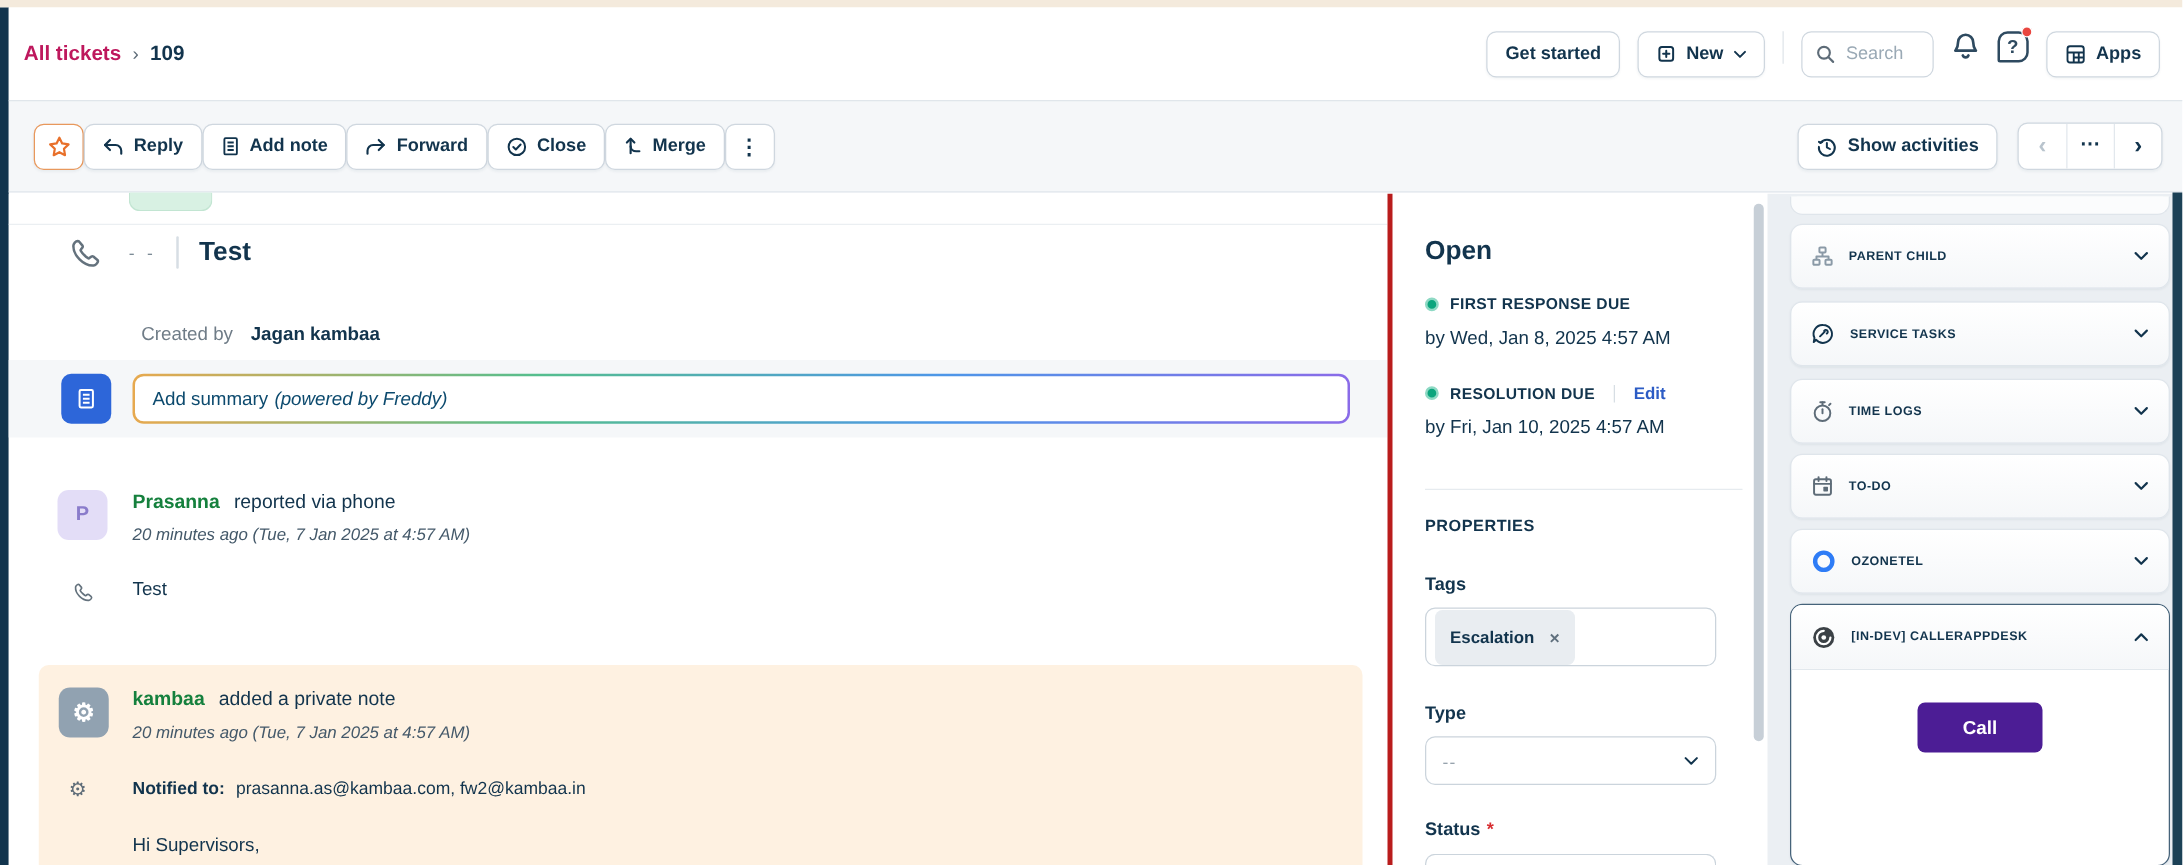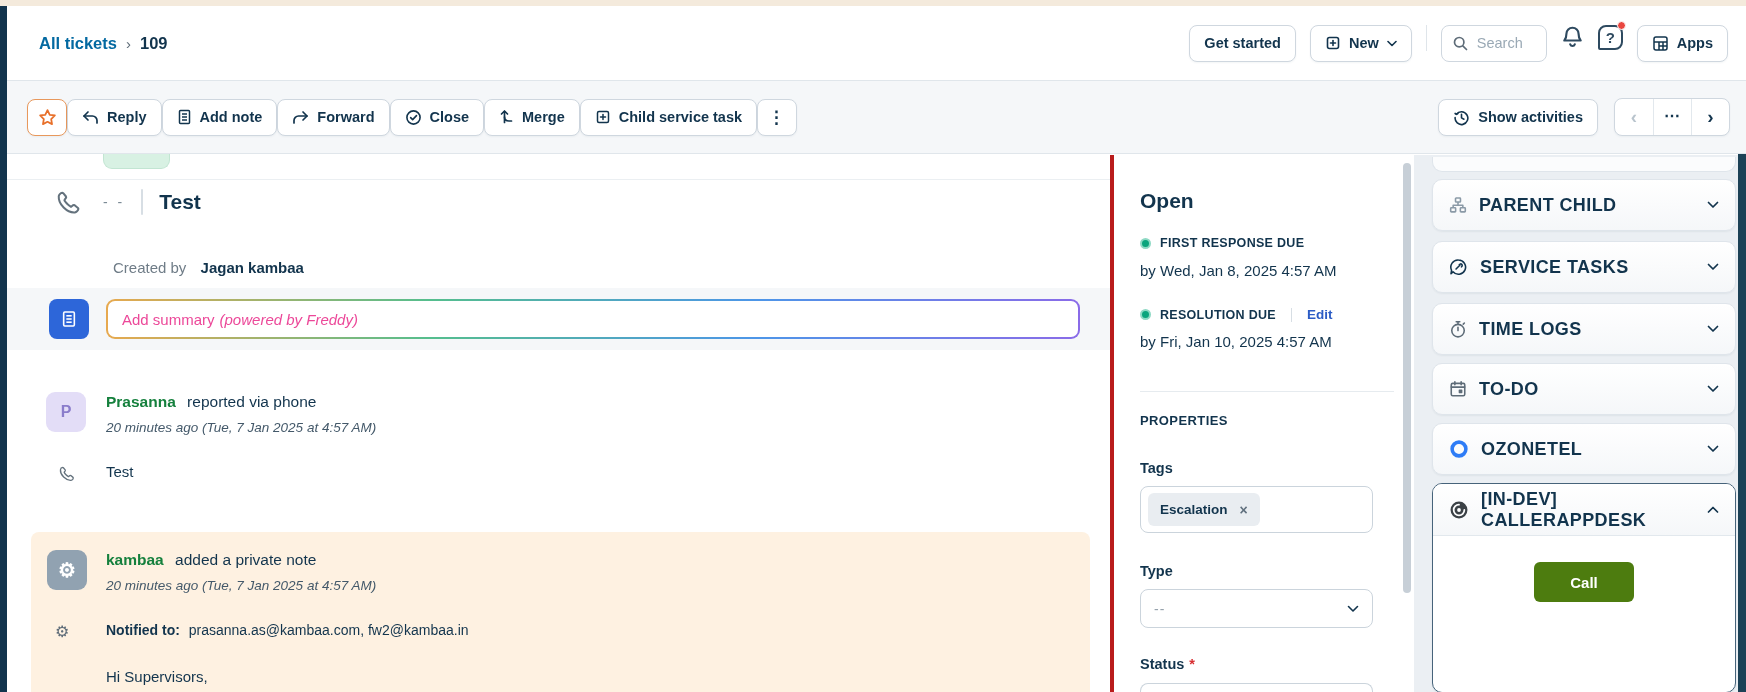--- a/index.html
+++ b/index.html
@@ -12,21 +12,21 @@
 
   
   .top-strip  { position:absolute; left:0; top:0; right:0; height:6px; background:#F4EADC; }
   .left-strip { position:absolute; left:0; top:6px; width:7px; bottom:0; background:#12344D; }
   .page-scrollbar { position:absolute; right:0; top:154px; width:8px; bottom:0; background:#1C4156; z-index:40; }
 
   
   .header { position:absolute; left:7px; top:6px; right:0; height:74px; background:#fff;
             display:flex; align-items:center; justify-content:space-between; padding:0 18px 0 12px; }
   .breadcrumb { display:flex; align-items:center; gap:9px; font-size:16.5px; font-weight:700; }
-  .bc-parent { color:#0369a1; cursor:pointer;margin-left:20px; }
+  .bc-parent { color:#be185d; cursor:pointer; }
   .bc-sep { color:#5E6C78; font-size:15px; font-weight:400; }
   .bc-current { color:#12344D; }
   .header-actions { display:flex; gap:14px; }
   .btn { display:inline-flex; align-items:center; gap:8px; background:#fff; border:1px solid #CFD7DF;
          border-radius:8px; height:37px; padding:0 14px; font-size:14.5px; font-weight:700; color:#12344D;
          box-shadow:0 1px 2px rgba(24,50,71,.05); cursor:pointer; white-space:nowrap; }
   .hdr-divider { width:1px; height:26px; background:#DFE5EA; }
   .search-box { display:flex; align-items:center; gap:8px; border:1px solid #CFD7DF; border-radius:8px;
                 height:37px; width:106px; padding:0 10px; background:#fff; }
   .search-box input { border:none; outline:none; width:62px; font-size:14.5px; color:#12344D;
@@ -74,21 +74,21 @@
   .created-label { color:#6F7C87; margin-right:10px; }
   .created-by { font-weight:700; color:#12344D; }
 
   .summary-strip { position:absolute; left:0; right:0; top:133px; height:62px; background:#F5F7F9;
                    display:flex; align-items:center; padding-left:42px; }
   .ai-btn { width:40px; height:40px; background:#2D66D9; border-radius:8px; display:flex;
             align-items:center; justify-content:center; margin-right:17px; cursor:pointer; }
   .summary-wrap { width:974px; padding:2px; border-radius:9px;
                   background:linear-gradient(90deg,#E7A94F,#55BE8E,#4D96E8,#8A6BE8); }
   .summary-input { height:36px; background:#fff; border-radius:7px; display:flex; align-items:center;
-                   padding:16px 14px; font-size:15px; color:#ec4899; cursor:text; gap:5px; }
+                   padding:16px 14px; font-size:15px; color:#0c4a6e; cursor:text; gap:5px; }
   .summary-input .hint { font-style:italic; }
 
   .avatar { width:40px; height:40px; border-radius:9px; display:flex; align-items:center;
             justify-content:center; font-weight:700; font-size:16px; }
   .avatar-p { position:absolute; left:39px; top:237px; background:#E3DDF7; color:#8A7CCB; }
   .msg-head { position:absolute; left:99px; top:238px; font-size:15.5px; }
   .msg-author { color:#15803d; font-weight:700; margin-right:7px; cursor:pointer; }
   .msg-action { color:#12344D; }
   .msg-time { position:absolute; left:99px; top:265px; font-size:13.5px; font-style:italic; color:#44596A; }
   .msg-body-icon { position:absolute; left:51px; top:310px; }
@@ -113,45 +113,45 @@
   .sla-sep { width:1px; height:14px; background:#D7DEE4; margin:0 6px; }
   .sla-edit { font-size:13.5px; font-weight:700; color:#2C5CC5; cursor:pointer; }
   .sla-due { position:absolute; left:26px; font-size:15px; color:#12344D; }
   .props-divider { position:absolute; left:26px; right:20px; top:236px; border-top:1px solid #E6EBEF; }
   .props-title { position:absolute; left:26px; top:258px; font-size:13px; font-weight:700; letter-spacing:.4px; }
   .field-label { position:absolute; left:26px; font-size:14.5px; font-weight:600; }
   .req { color:#D72D30; margin-left:5px; }
   .tags-box { position:absolute; left:26px; top:331px; width:233px; height:47px; background:#fff;
               border:1px solid #CBD4DC; border-radius:8px; display:flex; align-items:center; padding:0 7px; cursor:text; }
   .tag-chip { display:inline-flex; align-items:center; gap:12px; background:#E9EDF1; border-radius:6px;
-              height:33px; padding:0 12px; font-size:13.5px; font-weight:600; color:#12344D; }
+              height:44px; padding:0 12px; font-size:13.5px; font-weight:600; color:#12344D; }
   .tag-x { color:#60707E; font-size:14px; cursor:pointer; }
   .select-box { position:absolute; left:26px; top:434px; width:233px; height:39px; background:#fff;
                 border:1px solid #CBD4DC; border-radius:8px; display:flex; align-items:center;
                 justify-content:space-between; padding:0 13px; cursor:pointer; }
   .select-ph { color:#97A3AD; font-size:14px; letter-spacing:1px; }
   .partial-input { position:absolute; left:26px; top:528px; width:233px; height:10px; background:#fff;
                    border:1px solid #CBD4DC; border-bottom:none; border-radius:8px 8px 0 0; }
 
   
   .partial-card { position:absolute; left:18px; top:2px; width:304px; height:15px; background:#FBFCFD;
                   border:1px solid #DFE5EB; border-top:none; border-radius:0 0 10px 10px; }
   .card { position:absolute; left:18px; width:304px; height:52px;
           background:linear-gradient(180deg,#FFFFFF 0%,#F5F7F9 100%);
           border:1px solid #DFE5EB; border-radius:10px; box-shadow:0 1px 2px rgba(24,50,71,.06);
           display:flex; align-items:center; padding:0 16px; cursor:pointer; }
-  .card-label { font-size:18px; font-weight:700; letter-spacing:.4px; color:#12344D; margin-left:12px; }
+  .card-label { font-size:10px; font-weight:700; letter-spacing:.4px; color:#12344D; margin-left:12px; }
   .card-chevron { margin-left:auto; }
   .card-caller { height:210px; border:1.5px solid #46637A; background:#fff; padding:0; flex-direction:column;
                  align-items:stretch; cursor:default; }
   .caller-head { height:52px; display:flex; align-items:center; padding:0 16px;
                  background:linear-gradient(180deg,#FFFFFF 0%,#F5F7F9 100%);
                  border-bottom:1px solid #E2E8ED; border-radius:9px 9px 0 0; cursor:pointer; }
   .caller-body { flex:1; display:flex; justify-content:center; padding-top:26px; }
-  .call-btn { width:100px; height:40px; background:#4d7c0f; color:#fff; font-size:15px; font-weight:700;
+  .call-btn { width:100px; height:40px; background:#4c1d95; color:#fff; font-size:15px; font-weight:700;
               border:none; border-radius:6px; cursor:pointer; font-family:"Liberation Sans",sans-serif; }
 </style>
 </head>
 <body>
 
 <div class="top-strip"></div>
 <div class="left-strip"></div>
 
 <div class="header">
   <div class="breadcrumb">
@@ -262,30 +262,20 @@
     </button>
     <button class="btn">
       <span>
         <svg width="15" height="16" viewBox="0 0 15 16" fill="none" stroke="#12344D" stroke-width="1.7" stroke-linecap="round" stroke-linejoin="round">
             <polyline points="2.5,5 5.5,2 8.5,5"></polyline>
             <line x1="5.5" y1="2.5" x2="5.5" y2="13.5"></line>
             <path d="M5.5 8c0 2.5 2 4 4.5 4h2.5"></path>
           </svg>
       </span>
       <span>Merge</span>
-    </button>
-    <button class="btn">
-      <span>
-        <svg width="16" height="16" viewBox="0 0 16 16" fill="none" stroke="#12344D" stroke-width="1.5" stroke-linecap="round">
-            <rect x="2.5" y="2.5" width="11" height="11" rx="1.5"></rect>
-            <line x1="8" y1="5.5" x2="8" y2="10.5"></line>
-            <line x1="5.5" y1="8" x2="10.5" y2="8"></line>
-          </svg>
-      </span>
-      <span>Child service task</span>
     </button>
     <button class="btn btn-sq">
       <span class="more-glyph">⋮</span>
     </button>
   </div>
   <div class="tb-right">
     <button class="btn">
       <span>
         <svg width="17" height="17" viewBox="0 0 16 16" fill="none" stroke="#12344D" stroke-width="1.5" stroke-linecap="round" stroke-linejoin="round">
             <path d="M3.2 5A6 6 0 1 1 2 8"></path>

